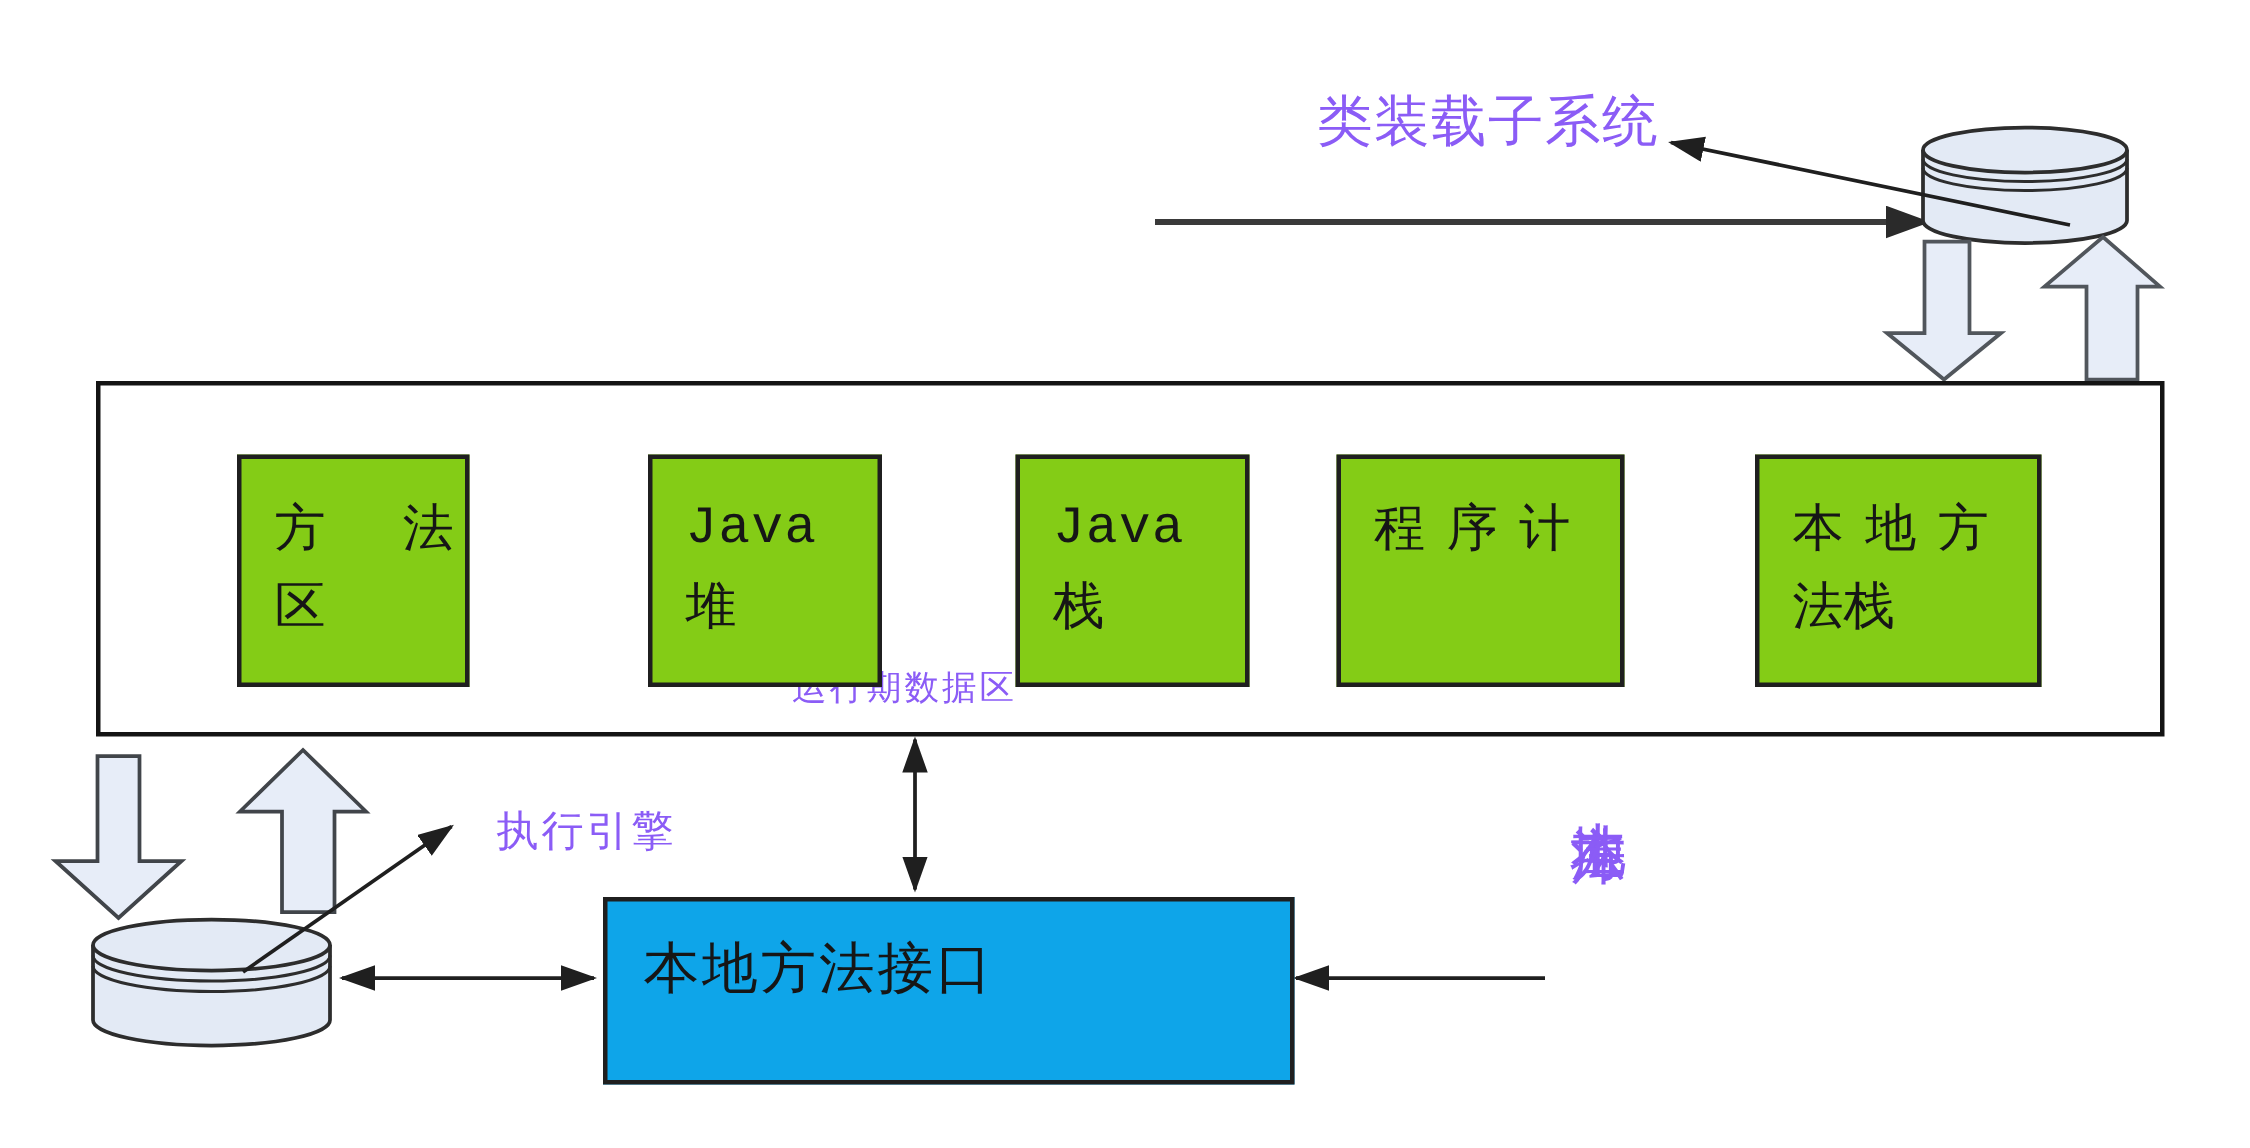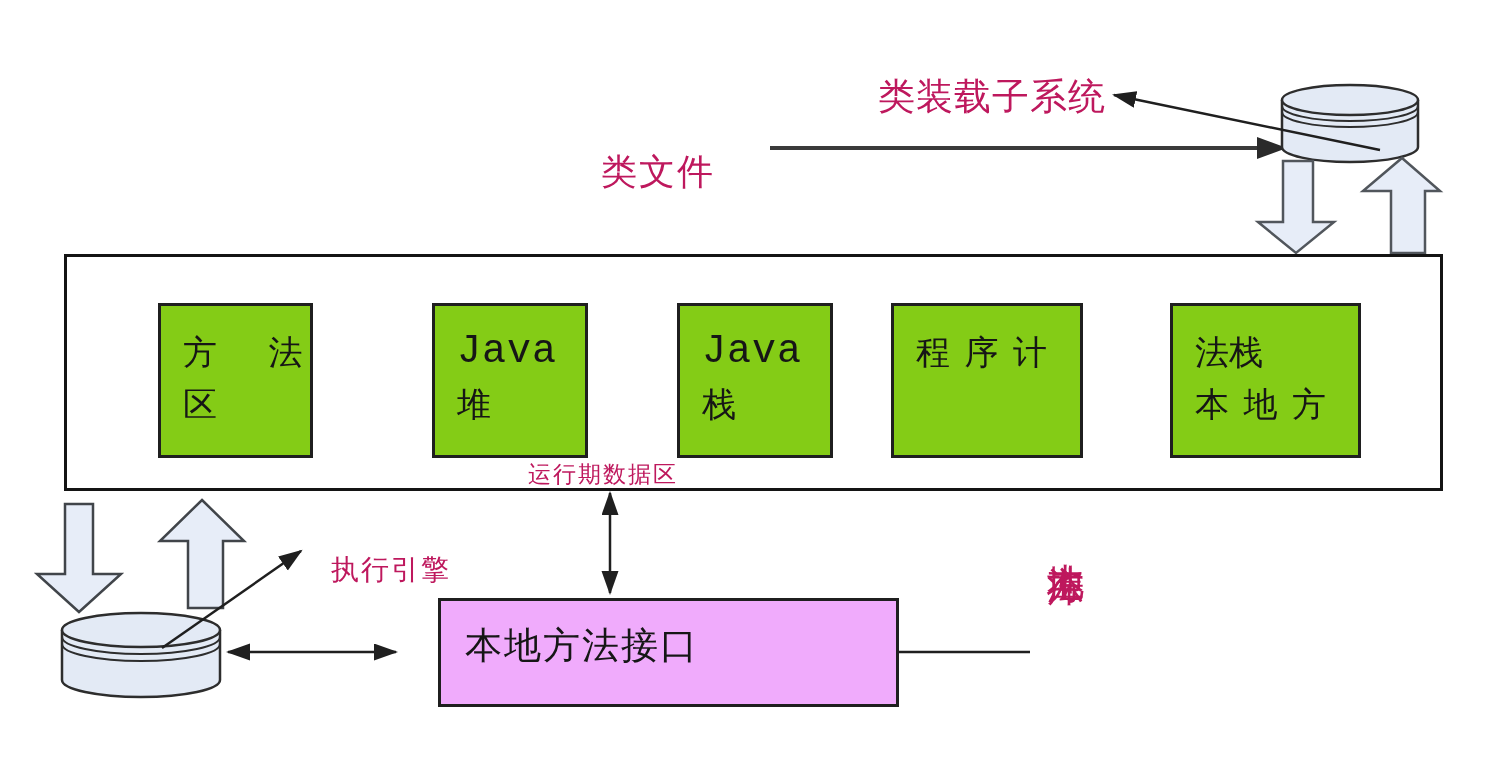--- a/index.html
+++ b/index.html
@@ -1,21 +1,21 @@
 <!DOCTYPE html>
 <html><head>
 <meta charset="utf-8">
 <style>
   html,body{margin:0;padding:0;background:#fff;}
   .canvas{
     position:relative;width:1500px;height:765px;background:#ffffff;overflow:hidden;
     font-family:"Liberation Sans",sans-serif;color:#161616;
   }
   .canvas svg{position:absolute;left:0;top:0;}
-  .lbl{position:absolute;white-space:nowrap;color:#be185d;margin-top:16px;}
+  .lbl{position:absolute;white-space:nowrap;color:#8b5cf6;}
   .lbl-classloader{left:878px;top:56px;font-size:37px;letter-spacing:1px;}
   .lbl-classfile{left:601px;top:132px;font-size:36px;letter-spacing:2px;}
   .lbl-runtime{left:528px;top:443px;font-size:23px;letter-spacing:2px;}
   .lbl-engine{left:331px;top:535px;font-size:28px;letter-spacing:2px;}
   .lbl-native-lib{
     left:1040px;top:518px;font-size:37px;
     writing-mode:vertical-rl;text-orientation:upright;letter-spacing:1px;
   }
   .bigrect{
     position:absolute;left:64px;top:254px;width:1373px;height:231px;
@@ -26,25 +26,25 @@
     padding:20px 0 0 22px;box-sizing:content-box;font-size:34px;line-height:52px;
   }
   .rbox-1{left:158px;width:127px;}
   .rbox-2{left:432px;width:128px;}
   .rbox-3{left:677px;width:128px;}
   .rbox-4{left:891px;width:164px;}
   .rbox-5{left:1170px;width:163px;}
   .bline{white-space:nowrap;}
   .spread{word-spacing:42px;}
   .mid{word-spacing:5px;}
-  .mono{font-family:"Liberation Mono",monospace;font-size:40px;letter-spacing:1px;}
+  .mono{font-family:"Liberation Mono",monospace;font-size:35px;letter-spacing:1px;}
   .iface{
     position:absolute;left:402px;top:598px;width:431px;height:83px;
-    border:3px solid #1f1f1f;background:#f0abfc;padding:20px 0 0 24px;
-    font-size:37px;letter-spacing:2px;margin-left:36px;
+    border:3px solid #1f1f1f;background:#0ea5e9;padding:20px 0 16px 24px;
+    font-size:37px;letter-spacing:2px;
   }
 </style>
 </head>
 <body>
 
 <div class="canvas">
 
   <svg width="1500" height="765" viewBox="0 0 1500 765">
     <defs>
       <marker id="mEnd" markerUnits="userSpaceOnUse" markerWidth="26" markerHeight="18" refX="22" refY="8.5" orient="auto">
@@ -85,21 +85,20 @@
     <line x1="162" y1="648" x2="301" y2="551" stroke="#1f1f1f" stroke-width="2.5" marker-end="url(#mEnd)"></line>
 
     <line x1="228" y1="652" x2="396" y2="652" stroke="#1f1f1f" stroke-width="2.5" marker-start="url(#mStart)" marker-end="url(#mEnd)"></line>
 
     <line x1="610" y1="493" x2="610" y2="593" stroke="#1f1f1f" stroke-width="2.5" marker-start="url(#mStart)" marker-end="url(#mEnd)"></line>
 
     <line x1="1030" y1="652" x2="864" y2="652" stroke="#1f1f1f" stroke-width="2.5" marker-end="url(#mEnd)"></line>
   </svg>
 
   <div class="lbl lbl-classloader">类装载子系统</div>
-  <div class="lbl lbl-classfile">类文件</div>
   <div class="lbl lbl-engine">执行引擎</div>
   <div class="lbl lbl-native-lib">本地方法库</div>
 
   <div class="bigrect"></div>
   <div class="lbl lbl-runtime">运行期数据区</div>
 
   <div class="rbox rbox-1">
     <div class="bline spread">方 法</div>
     <div class="bline">区</div>
   </div>
@@ -108,21 +107,21 @@
     <div class="bline">堆</div>
   </div>
   <div class="rbox rbox-3">
     <div class="bline mono">Java</div>
     <div class="bline">栈</div>
   </div>
   <div class="rbox rbox-4">
     <div class="bline mid">程 序 计</div>
   </div>
   <div class="rbox rbox-5">
+    <div class="bline mid">本 地 方</div>
     <div class="bline">法栈</div>
-    <div class="bline mid">本 地 方</div>
   </div>
 
   <div class="iface">
     <span>本地方法接口</span>
   </div>
 
 </div>
 
 </body></html>

